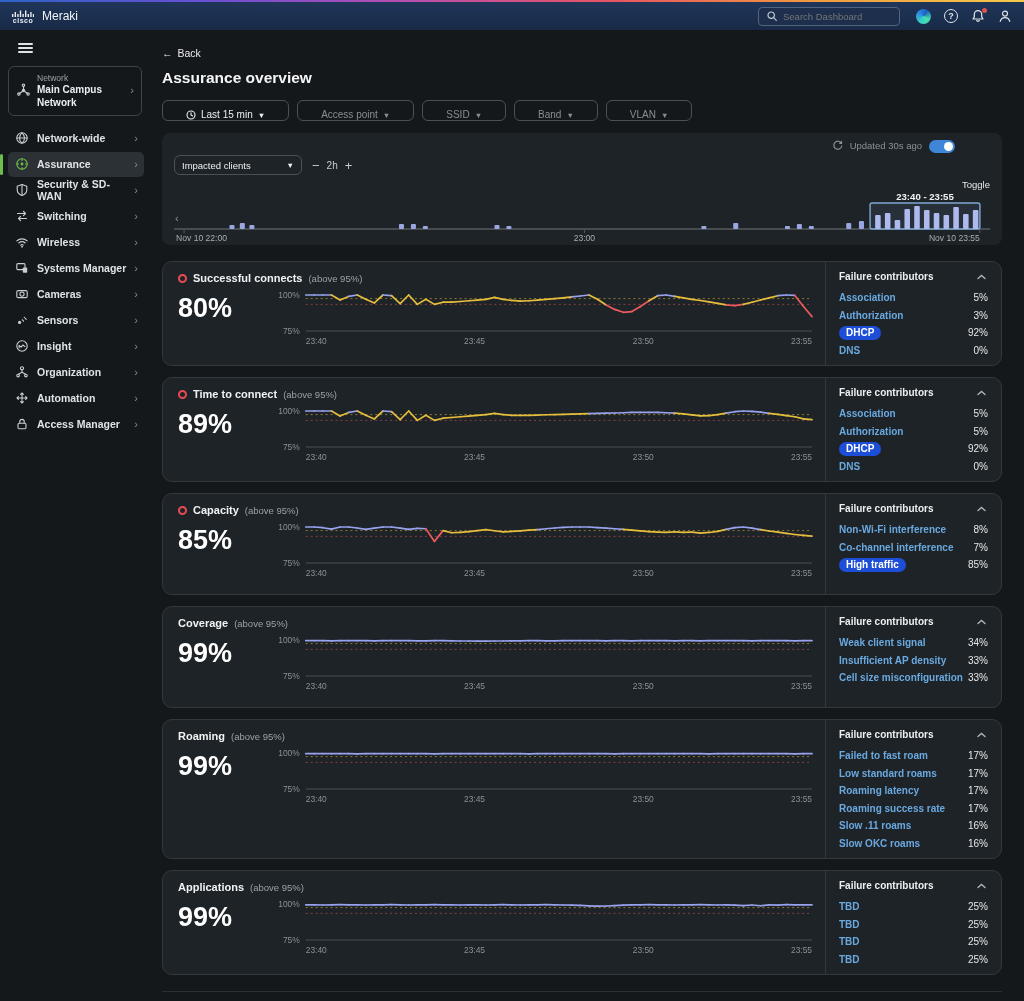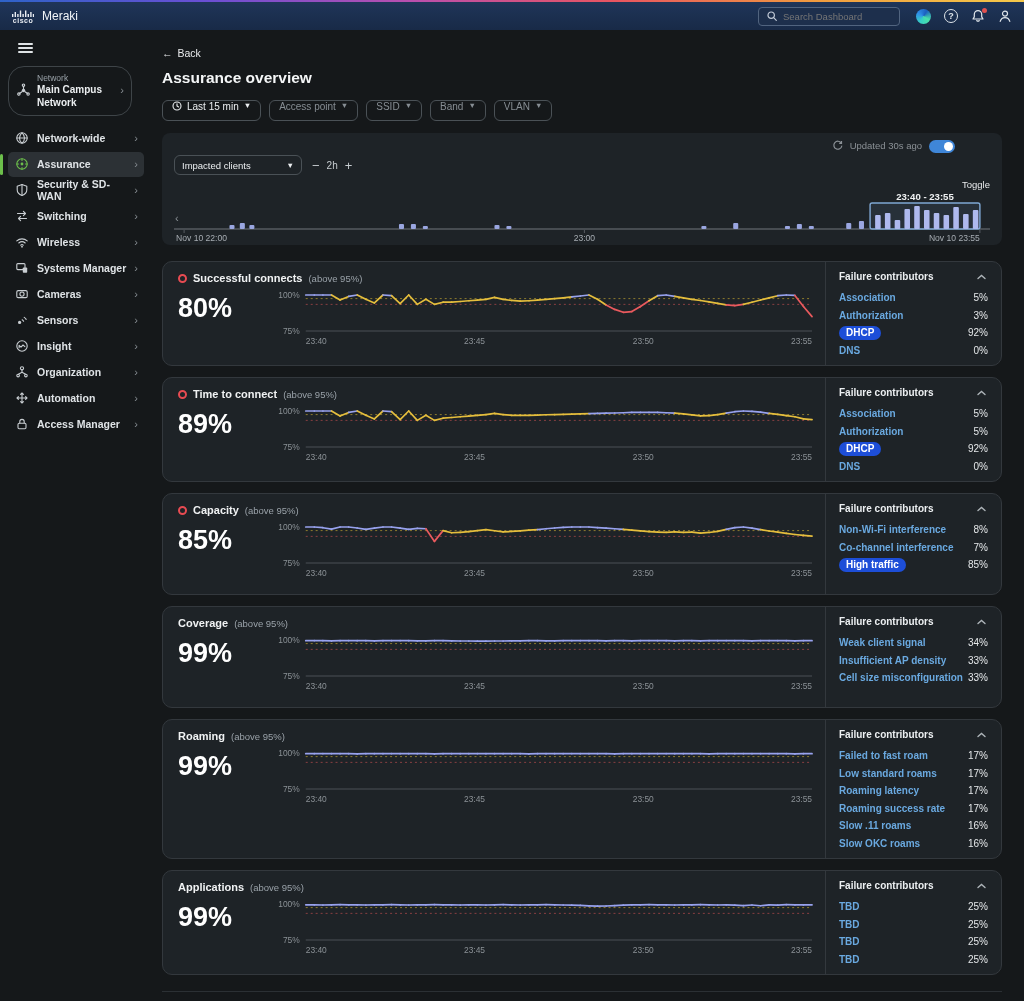--- a/index.html
+++ b/index.html
@@ -21,21 +21,21 @@
   .orb { width:15px; height:15px; border-radius:50%; background:conic-gradient(from 210deg,#37d0c4,#2f8fe8,#1b5fc0,#49e0a8,#37d0c4); display:inline-block; }
   .help { width:14px; height:14px; border:1.3px solid #dfe5ea; border-radius:50%; color:#dfe5ea; font-size:9px; font-weight:700; display:flex; align-items:center; justify-content:center; }
   .bellwrap { position:relative; display:inline-flex; }
   .reddot { position:absolute; right:-2px; top:-1px; width:5px; height:5px; border-radius:50%; background:#e0514f; }
 
   
   .shell { display:flex; height:971px; }
   .sidebar { width:150px; padding:8px 6px 0 8px; flex-shrink:0; }
   .burger { width:15px; margin:5px 0 13px 10px; cursor:pointer; }
   .burger i { display:block; height:1.6px; background:#dfe3e6; margin:2.6px 0; border-radius:1px; }
-  .net-box { border:1px solid #3e4448; border-radius:16px; padding:6px 7px; display:flex; align-items:center; gap:6px; margin:0 12px 10px 0; cursor:pointer; }
+  .net-box { border:1px solid #3e4448; border-radius:6px; padding:6px 7px; display:flex; align-items:center; gap:6px; margin:0 2px 10px 0; cursor:pointer; }
   .net-label { font-size:8.5px; color:#9aa2a9; }
   .net-name { font-size:10px; color:#eceff1; font-weight:600; line-height:1.3; }
   .net-text { flex:1; }
   .nav-chev { color:#868d92; font-size:11px; line-height:1; }
   .nav-item { height:25px; display:flex; align-items:center; gap:8px; padding:0 6px 0 7px; border-radius:5px; position:relative; margin:1px 0; cursor:pointer; }
   .nav-item.active { background:#2c3135; }
   .nav-item.active::before { content:""; position:absolute; left:-8px; top:2px; bottom:2px; width:3px; background:#6cbf4b; border-radius:2px; }
   .nav-icon svg { stroke:#c9ced2; fill:none; stroke-width:1.1; stroke-linecap:round; stroke-linejoin:round; }
   .nav-icon svg .fill { fill:#c9ced2; stroke:none; }
   .nav-item.active .nav-icon svg { stroke:#6cbf4b; }
@@ -44,21 +44,21 @@
 
   
   main { flex:1; padding:13px 22px 0 12px; }
   .back { font-size:10.5px; color:#e8eaec; cursor:pointer; display:inline-flex; gap:5px; align-items:center; }
   h1 { font-size:15.5px; font-weight:700; color:#f4f6f7; margin-top:8px; }
   .tabs { display:flex; gap:26px; margin-top:12px; }
   .tab { font-size:10.5px; font-weight:700; color:#c3c8cc; padding-bottom:7px; position:relative; cursor:pointer; }
   .tab.active { color:#f0f2f3; }
   .tab.active::after { content:""; position:absolute; left:0; right:0; bottom:0; height:2.5px; background:#6cbf4b; border-radius:2px; }
   .filters { display:flex; gap:8px; margin-top:13px; }
-  .pill { height:21px; display:flex; align-items:flex-start; gap:5px; padding:0 9px; border:1px solid #4a5156; border-radius:6px; font-size:10px; color:#eceff1; background:transparent; cursor:pointer; }
+  .pill { height:21px; display:flex; align-items:flex-end; gap:5px; padding:0 23px; border:1px solid #4a5156; border-radius:6px; font-size:10px; color:#eceff1; background:transparent; cursor:pointer; }
   .pill.muted { color:#878e94; }
   .chev { font-size:7.5px; }
 
   
   .timeline-card { margin-top:12px; background:#1e2327; border-radius:8px; padding:7px 12px 1px; }
   .tl-head { display:flex; align-items:center; gap:10px; }
   .tl-select { width:128px; height:20px; border:1px solid #4a5156; border-radius:6px; display:flex; align-items:center; justify-content:space-between; padding:0 7px; font-size:9.5px; color:#eceff1; cursor:pointer; }
   .tl-zoom { display:flex; align-items:center; gap:7px; color:#c7ccd0; font-size:10px; }
   .tl-zoom .zbtn { font-size:13px; cursor:pointer; color:#c7ccd0; line-height:1; }
   .tl-right { margin-left:auto; display:flex; align-items:flex-start; gap:7px; font-size:9.5px; color:#8b9196; }

